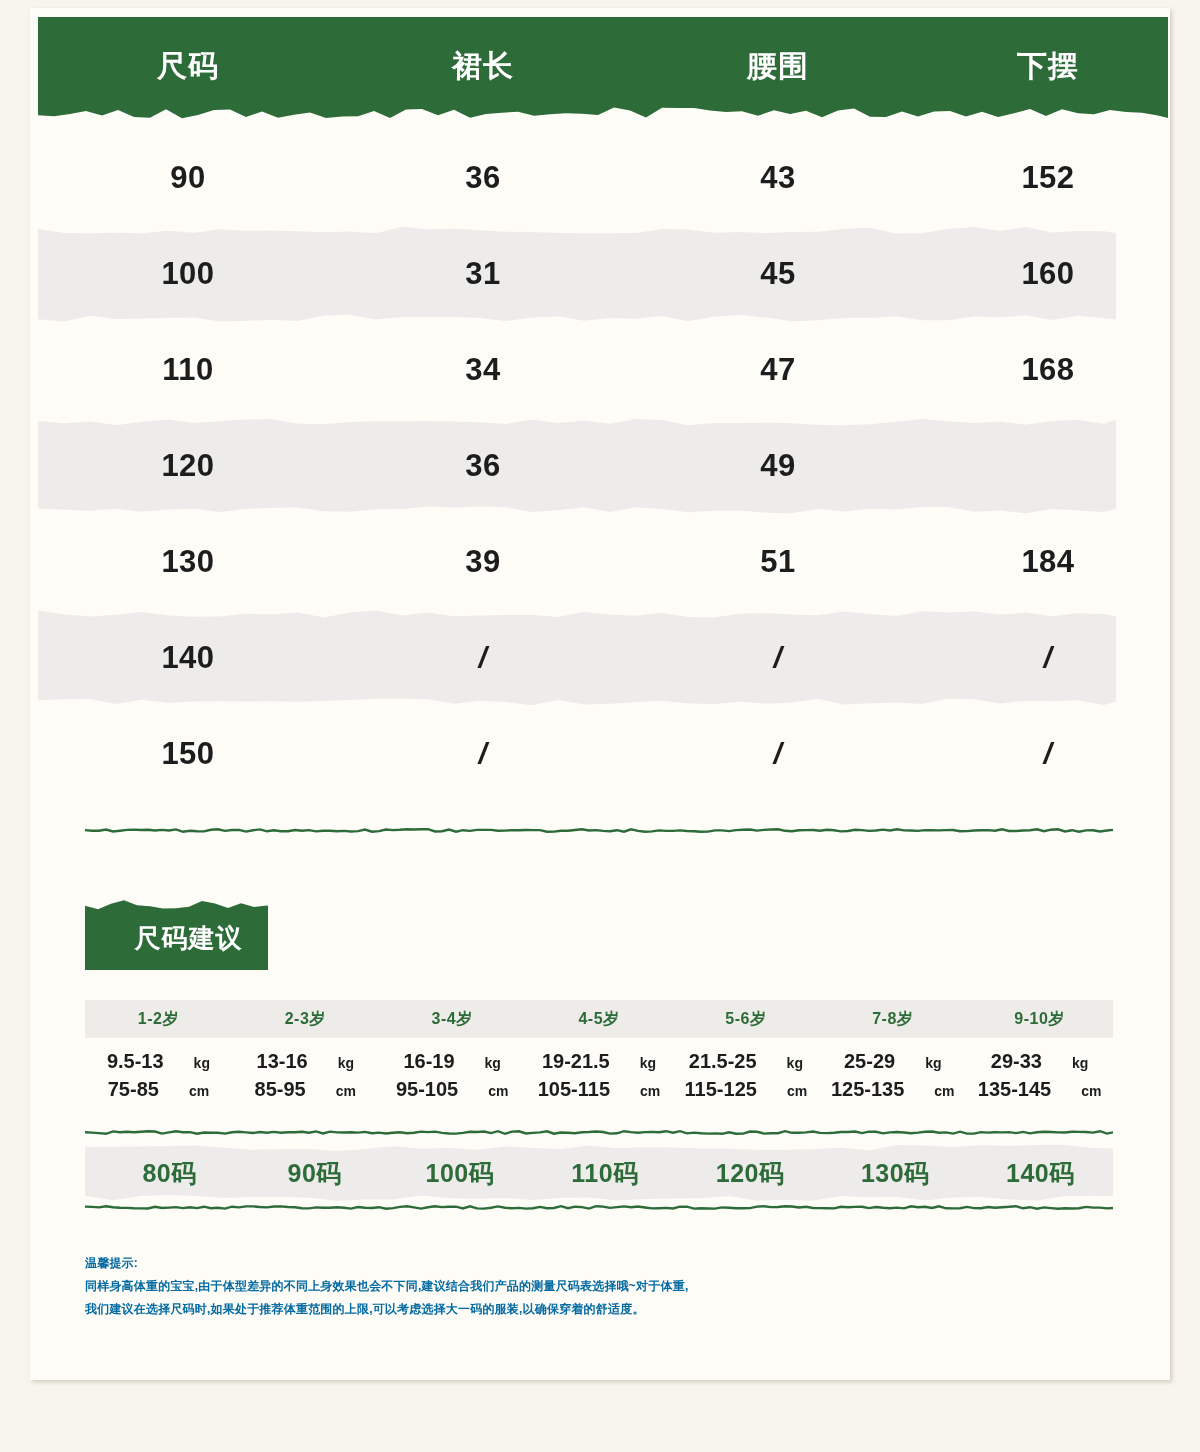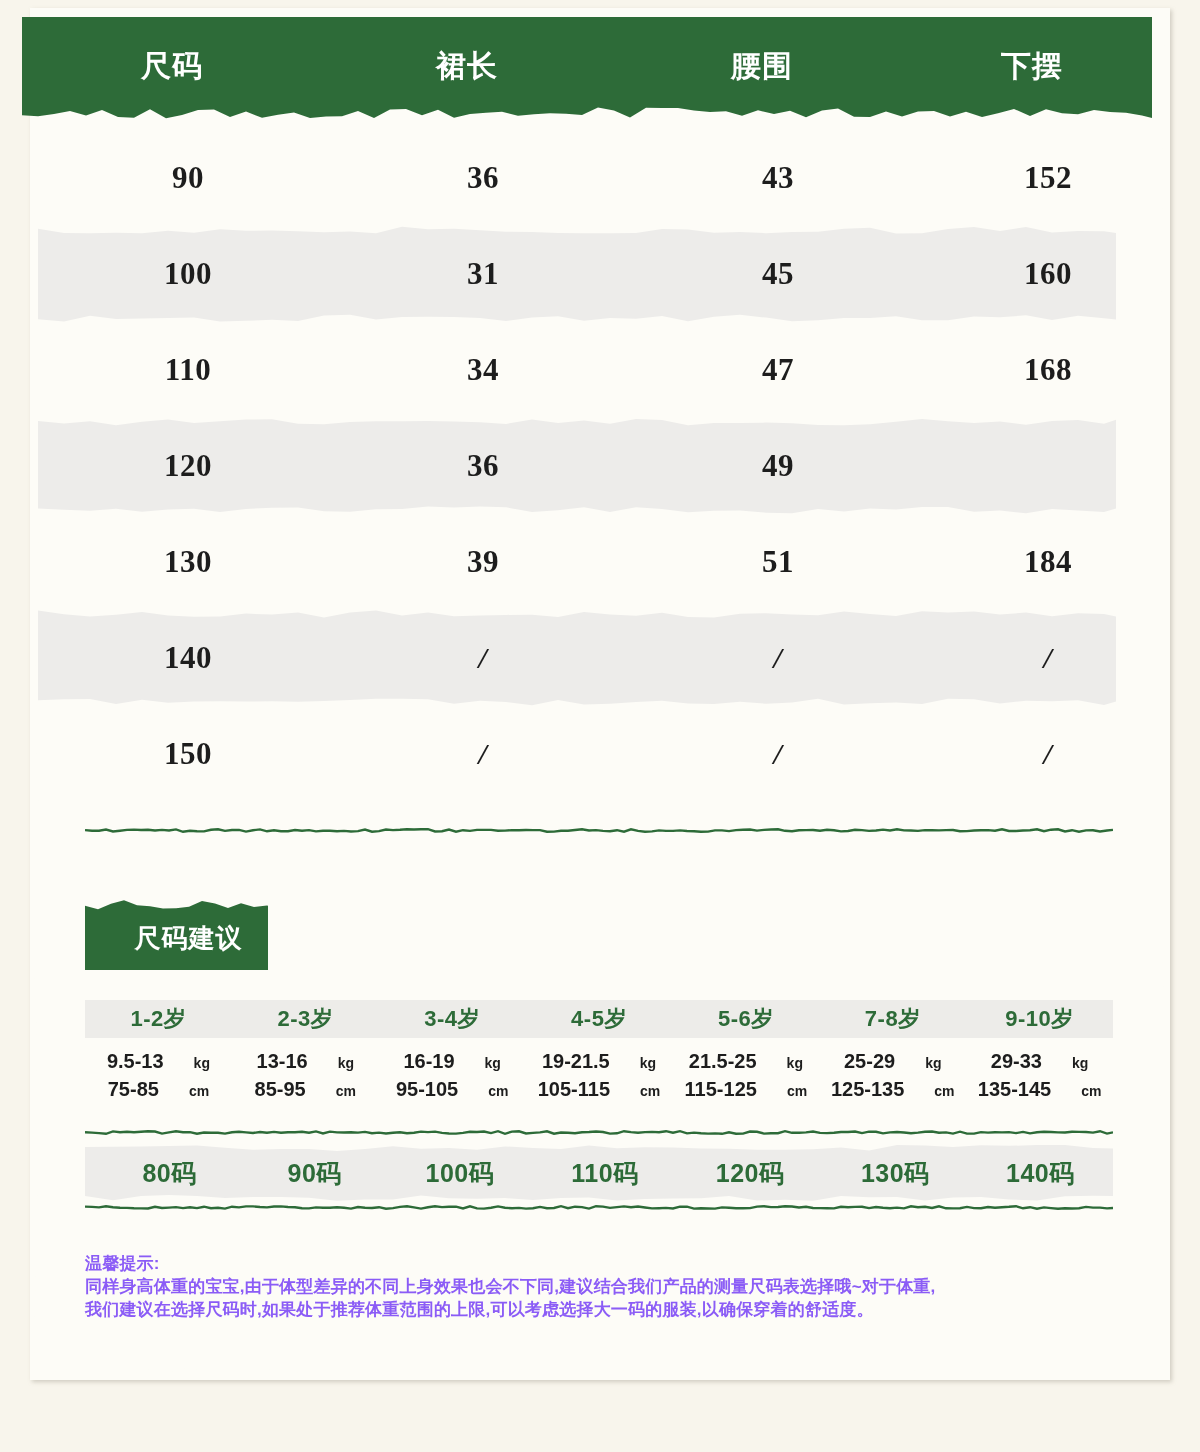--- a/index.html
+++ b/index.html
@@ -36,21 +36,21 @@
   
   .content {
     position: absolute;
     left: 0; top: 0;
     width: 1200px; height: 1452px;
   }
 
   
   .thead-wrap {
     position: absolute;
-    left: 22px;
+    left: 38px;
     top: 17px;
     width: 986px;
     height: 113px;
   }
   .thead-svg { position: absolute; left: 0; top: 0; }
   .thead-cells {
     position: absolute;
     left: 0; top: 0;
     width: 1130px;
     height: 98px;
@@ -74,21 +74,20 @@
     position: absolute;
     left: 38px;
     top: 130px;
     width: 1130px;
   }
   .trow {
     position: relative;
     height: 96px;
     display: flex;
     align-items: center;
-    font-family: Liberation Serif, serif;
   }
   .trow .stripe {
     position: absolute;
     left: 0; top: -4px;
     width: 1078px;
     height: 104px;
     z-index: 0;
   }
   .td {
     position: relative;
@@ -154,21 +153,21 @@
     top: 1000px;
     width: 1028px;
     height: 38px;
     display: flex;
     align-items: center;
   }
   .age-cell {
     flex: 1 1 0;
     text-align: center;
     color: #2d6b38;
-    font-size: 22px;
+    font-size: 16px;
     font-weight: 700;
     letter-spacing: 0.5px;
   }
 
   .meas-row {
     position: absolute;
     left: 85px;
     top: 1048px;
     width: 1028px;
     height: 58px;
@@ -226,22 +225,22 @@
     font-weight: 700;
     letter-spacing: 0.5px;
   }
 
   
   .note {
     position: absolute;
     left: 85px;
     top: 1252px;
     width: 1010px;
-    color: #8b5cf6;
-    font-size: 17px;
+    color: #0369a1;
+    font-size: 12px;
     font-weight: 700;
     line-height: 23px;
     letter-spacing: 0.2px;
   }
   .note-title { display: block; }
   .note-line { display: block; }
 </style>
 </head>
 <body>
 

